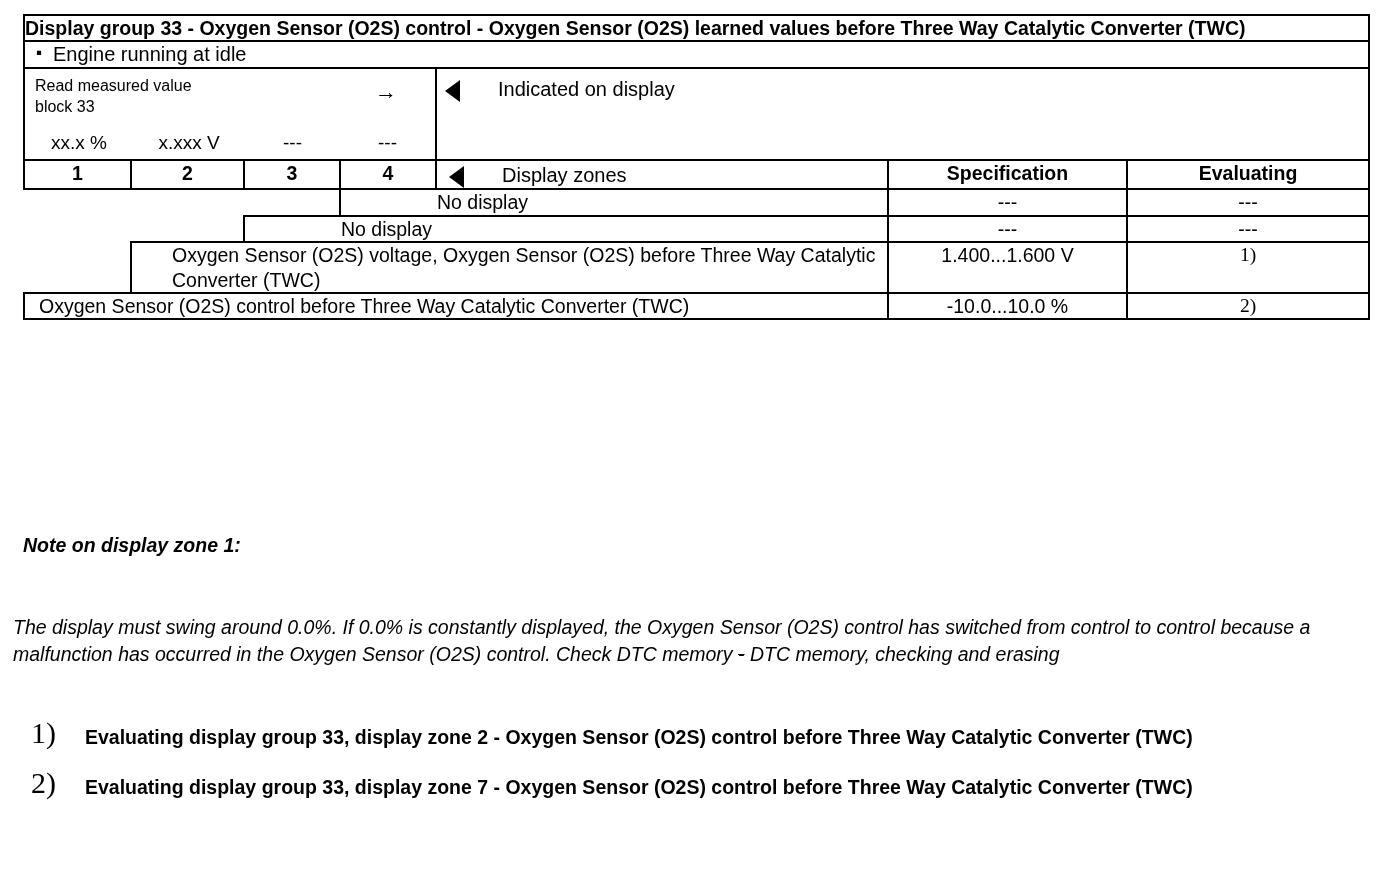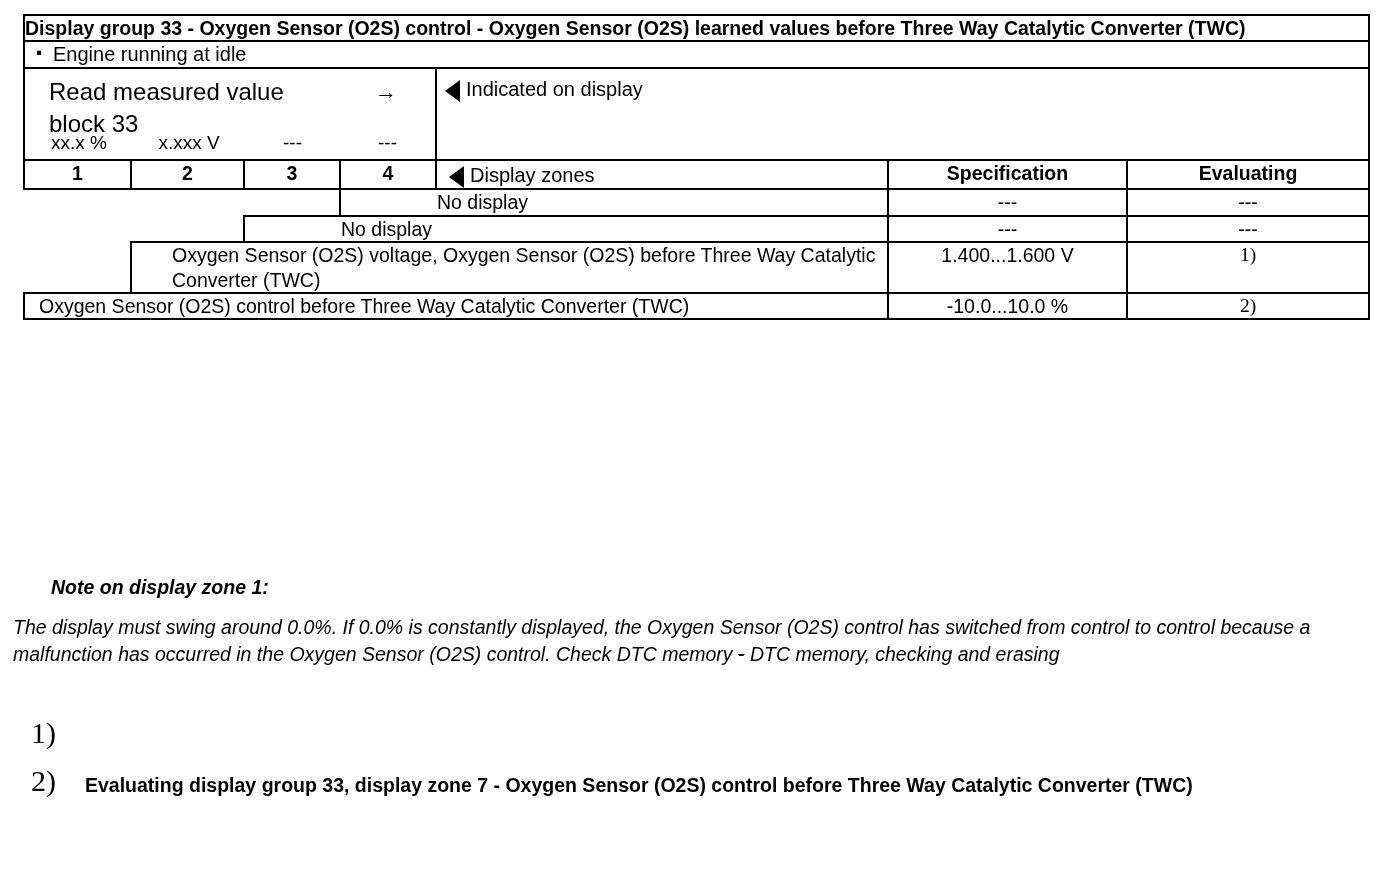--- a/index.html
+++ b/index.html
@@ -70,23 +70,23 @@
   
   .rmv-cell {
     padding: 0;
   }
   .rmv-inner {
     position: relative;
     height: 90px;
   }
   .rmv-label {
     position: absolute;
-    left: 24px;
+    left: 10px;
     top: 7px;
-    font-size: 24px;
+    font-size: 16px;
     line-height: 1.3;
     width: 290px;
   }
   .rmv-arrow {
     position: absolute;
     left: 350px;
     top: 9px;
     font-size: 22px;
   }
   .rmv-values {
@@ -107,20 +107,21 @@
   .v4 { width: 95px; }
 
   .indicated-cell {
     padding: 0;
     position: relative;
   }
   .flag-line {
     display: flex;
     align-items: flex-start;
     padding: 8px 0 0 8px;
+    gap: 32px;
   }
   .tri-left {
     width: 0;
     height: 0;
     border-top: 11px solid transparent;
     border-bottom: 11px solid transparent;
     border-right: 15px solid #000000;
     margin-right: 6px;
     margin-top: 3px;
     flex: 0 0 auto;
@@ -174,25 +175,24 @@
     vertical-align: middle;
     font-size: 30px;
     font-family: "Liberation Serif", serif;
     padding: 4px;
   }
 
   
   .note-title {
     position: absolute;
     left: 23px;
-    top: 576px;
+    top: 534px;
     font-size: 19.5px;
     font-weight: bold;
     font-style: italic;
-    margin-left: 28px;
   }
   .note-body {
     position: absolute;
     left: 13px;
     top: 614px;
     width: 1320px;
     font-size: 19.5px;
     font-style: italic;
     line-height: 1.38;
   }
@@ -328,20 +328,21 @@
 
   <div class="note-title">Note on display zone 1:</div>
 
   <div class="note-body">
     <span>The display must swing around 0.0%. If 0.0% is constantly displayed, the Oxygen Sensor (O2S) control has switched from control to control because a malfunction has occurred in the Oxygen Sensor (O2S) control. Check DTC memory </span><span class="strike-sep">-</span><span> DTC memory, checking and erasing</span>
   </div>
 
   <div class="footnotes">
     <div class="footnote">
       <div class="fn-marker">1)</div>
+      <div class="fn-text">Evaluating display group 33, display zone 2 - Oxygen Sensor (O2S) control before Three Way Catalytic Converter (TWC)</div>
     </div>
     <div class="footnote">
       <div class="fn-marker">2)</div>
       <div class="fn-text">Evaluating display group 33, display zone 7 - Oxygen Sensor (O2S) control before Three Way Catalytic Converter (TWC)</div>
     </div>
   </div>
 
 </div>
 
 </body></html>

